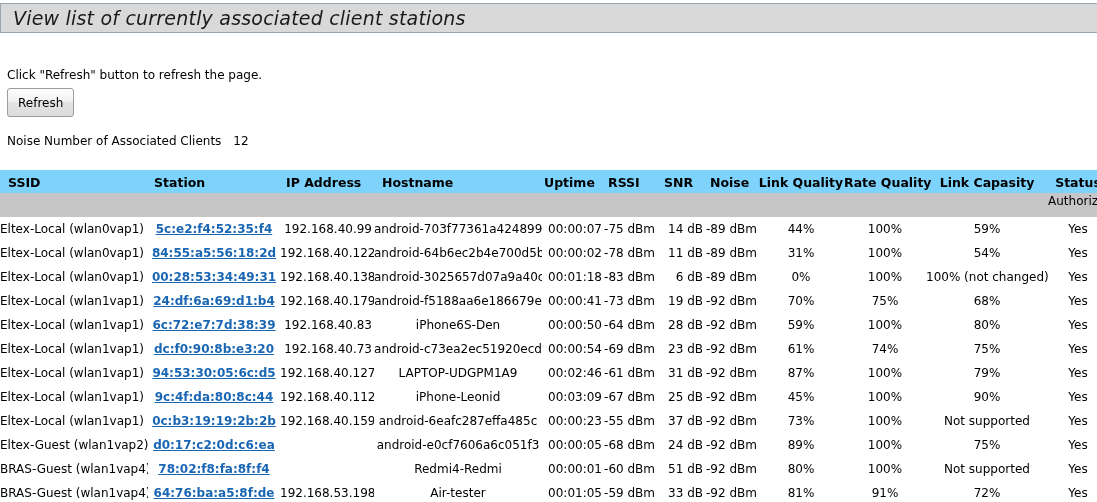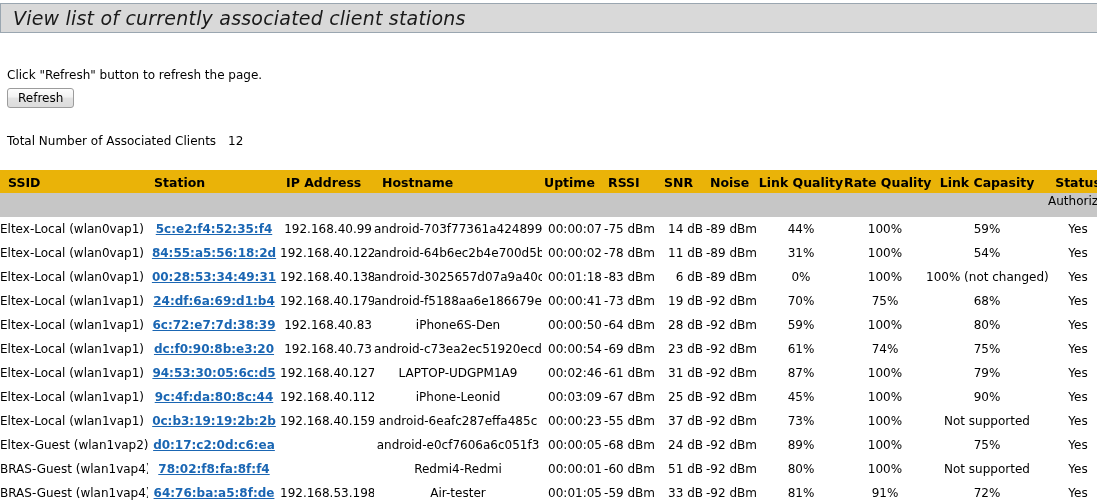--- a/index.html
+++ b/index.html
@@ -47,21 +47,21 @@
     position: absolute;
     left: 7px;
     top: 68px;
     font-size: 12px;
     white-space: nowrap;
   }
   .refresh-button {
     position: absolute;
     left: 7px;
     top: 88px;
-    height: 20px;
+    height: 29px;
     padding: 0 10px;
     font-family: "DejaVu Sans", "Liberation Sans", sans-serif;
     font-size: 12px;
     color: #000;
     background: linear-gradient(to bottom, #fdfdfd 0%, #f2f2f2 45%, #e3e3e3 50%, #dcdcdc 100%);
     border: 1px solid #9c9c9c;
     border-radius: 3px;
     cursor: pointer;
     line-height: 18px;
   }
@@ -81,21 +81,21 @@
   .client-table {
     position: absolute;
     left: 0;
     top: 170px;
     width: 1097px;
     border-collapse: collapse;
     font-size: 12px;
     table-layout: fixed;
   }
   .client-table thead tr.head-main th {
-    background: #eab308;
+    background: #7dd3fc;
     font-weight: bold;
     font-size: 12.5px;
     padding: 5px 0 3px 0;
     vertical-align: top;
     white-space: nowrap;
   }
   .client-table thead tr.head-sub th {
     background: #c6c6c6;
     font-weight: normal;
     font-size: 12px;
@@ -148,21 +148,21 @@
 
 <div class="title-bar">
   <span class="title-text">View list of currently associated client stations</span>
 </div>
 
 <div class="hint-text">Click "Refresh" button to refresh the page.</div>
 
 <button class="refresh-button">Refresh</button>
 
 <div class="total-line">
-  <span>Total Number of Associated Clients</span><span class="total-count">12</span>
+  <span>Noise Number of Associated Clients</span><span class="total-count">12</span>
 </div>
 
 <table class="client-table">
   <colgroup>
     <col class="col-ssid">
       <col class="col-station">
       <col class="col-ip">
       <col class="col-host">
     <col class="col-uptime">
       <col class="col-rssi">

